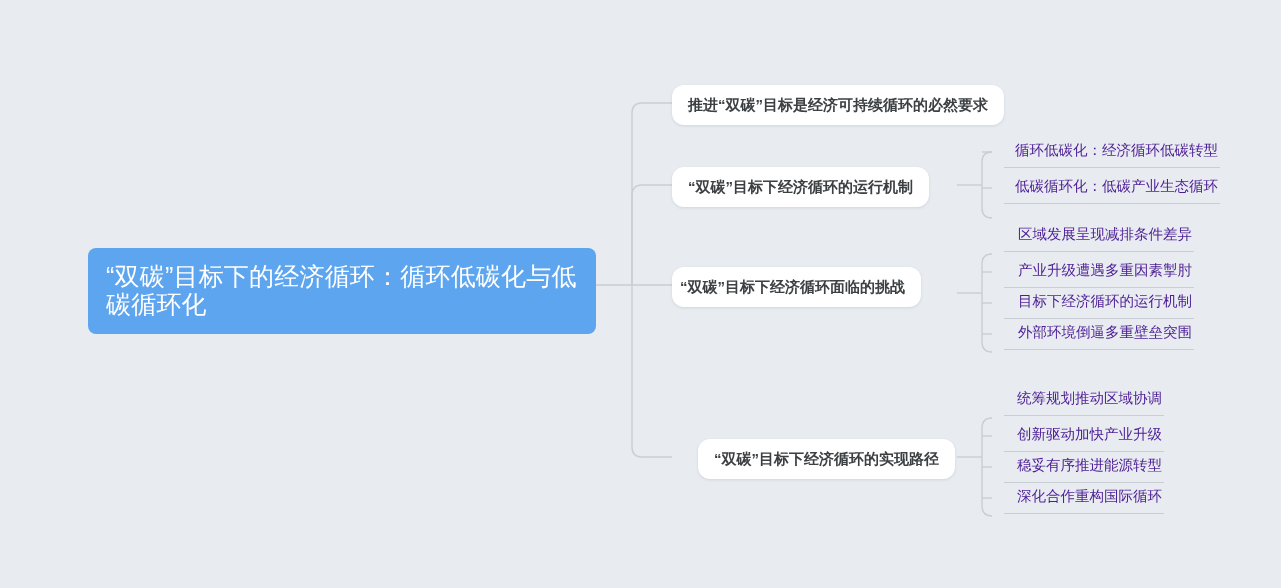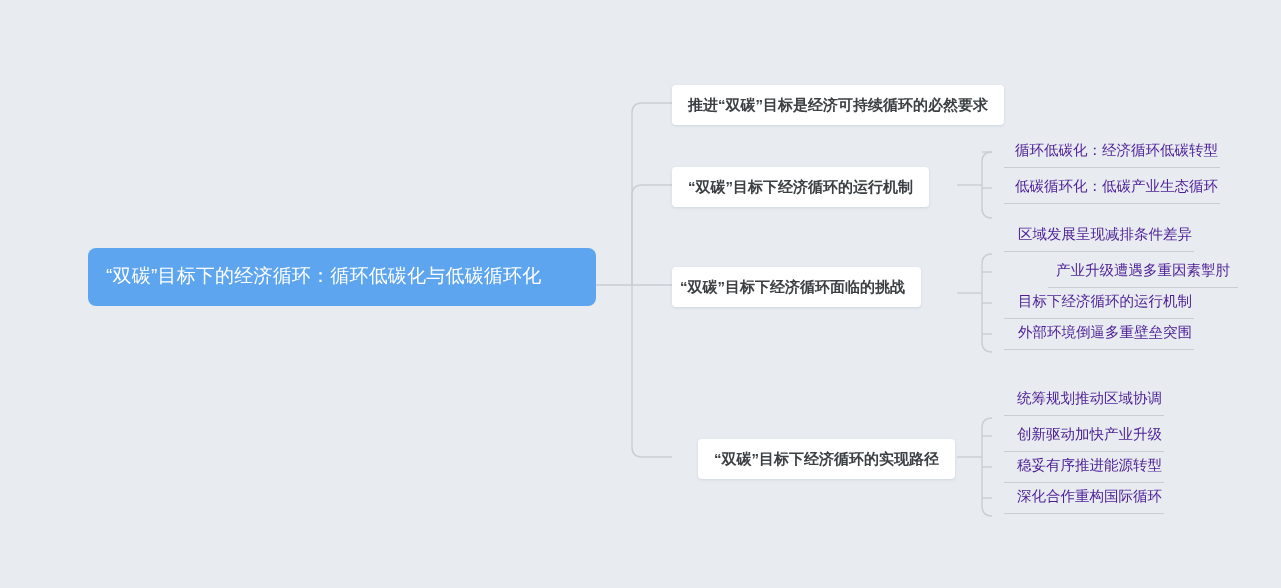--- a/index.html
+++ b/index.html
@@ -34,31 +34,31 @@
   .root-node {
     position: absolute;
     left: 88px;
     top: 248px;
     width: 508px;
     box-sizing: border-box;
     background: #5da5ef;
     color: #ffffff;
     border-radius: 8px;
     padding: 14px 18px 16px 18px;
-    font-size: 19px;
+    font-size: 25px;
     line-height: 28px;
     letter-spacing: 0.2px;
     font-weight: 400;
   }
 
   
   .l2-node {
     position: absolute;
     background: #ffffff;
-    border-radius: 4px;
+    border-radius: 12px;
     box-shadow: 0 1px 3px rgba(40,60,90,0.13);
     color: #3c4043;
     font-weight: bold;
     font-size: 15px;
     line-height: 20px;
     padding: 10px 16px;
     white-space: nowrap;
     box-sizing: border-box;
   }
 
@@ -119,21 +119,21 @@
   <div class="l2-node" style="left:672px; top:267px;padding-left:8px;">“双碳”目标下经济循环面临的挑战</div>
 
   <div class="l2-node" style="left:670px; top:439px;margin-left:28px;">“双碳”目标下经济循环的实现路径</div>
 
   <div class="l3-node" style="left:1004px; top:140px; width:216px;">循环低碳化：经济循环低碳转型</div>
 
   <div class="l3-node" style="left:1004px; top:176px; width:216px;">低碳循环化：低碳产业生态循环</div>
 
   <div class="l3-node" style="left:1004px; top:224px; width:190px;">区域发展呈现减排条件差异</div>
 
-  <div class="l3-node" style="left:1048px; top:260px; width:190px;text-align:center;">产业升级遭遇多重因素掣肘</div>
+  <div class="l3-node" style="left:1004px; top:260px; width:190px;">产业升级遭遇多重因素掣肘</div>
 
   <div class="l3-node" style="left:1004px; top:291px; width:190px;">目标下经济循环的运行机制</div>
 
   <div class="l3-node" style="left:1004px; top:322px; width:190px;">外部环境倒逼多重壁垒突围</div>
 
   <div class="l3-node" style="left:1004px; top:388px; width:160px;">统筹规划推动区域协调</div>
 
   <div class="l3-node" style="left:1004px; top:424px; width:160px;">创新驱动加快产业升级</div>
 
   <div class="l3-node" style="left:1004px; top:455px; width:160px;">稳妥有序推进能源转型</div>

